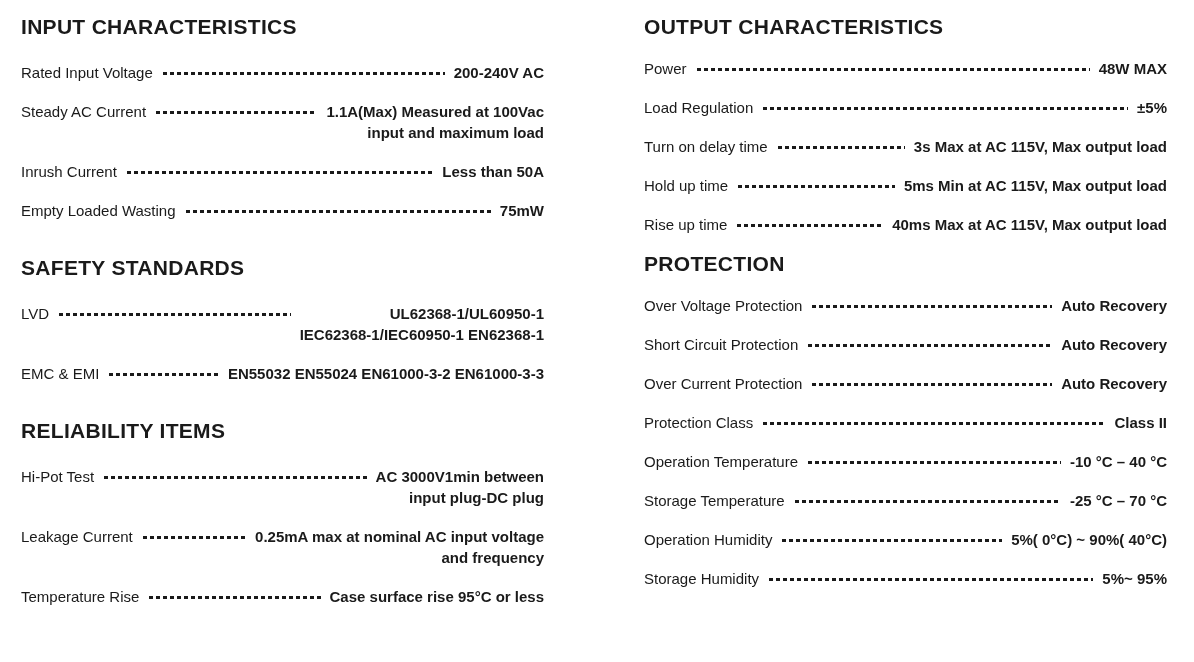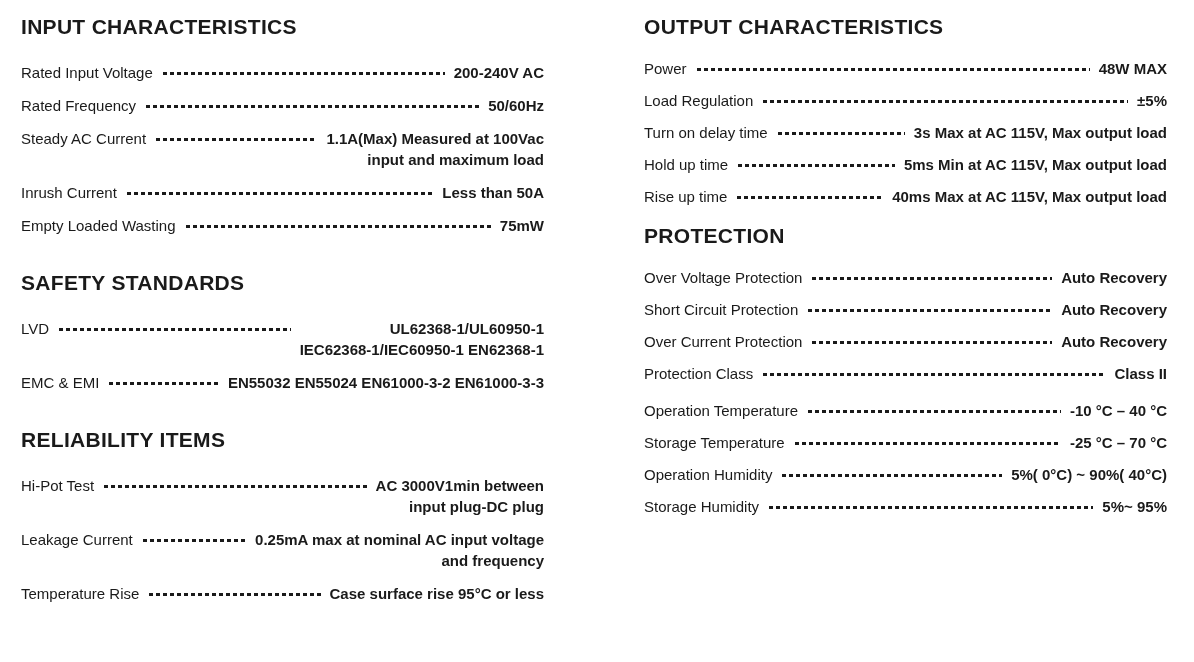--- a/index.html
+++ b/index.html
@@ -35,20 +35,21 @@
   .section { margin: 0 0 34px 0; }
   .col-right .section { margin-bottom: 16px; }
   .section:last-child { margin-bottom: 0; }
 
   .row {
     display: flex;
     align-items: flex-start;
     font-size: 15px;
     line-height: 21px;
     margin-bottom: 12px;
+    margin-top: 18px;
   }
   .col-right .row { margin-bottom: 11px; }
 
   .label {
     flex: 0 0 auto;
     white-space: nowrap;
     font-weight: 400;
   }
   .leader {
     flex: 1 1 36px;
@@ -76,25 +77,20 @@
 
     <section class="section">
       <h2 class="section-title">INPUT CHARACTERISTICS</h2>
 
       <div class="row">
         <span class="label">Rated Input Voltage</span>
         <span class="leader"></span>
         <span class="value">200-240V AC</span>
       </div>
       <div class="row">
-        <span class="label">Rated Frequency</span>
-        <span class="leader"></span>
-        <span class="value">50/60Hz</span>
-      </div>
-      <div class="row">
         <span class="label">Steady AC Current</span>
         <span class="leader"></span>
         <span class="value">1.1A(Max) Measured at 100Vac
 input and maximum load</span>
       </div>
       <div class="row">
         <span class="label">Inrush Current</span>
         <span class="leader"></span>
         <span class="value">Less than 50A</span>
       </div>

